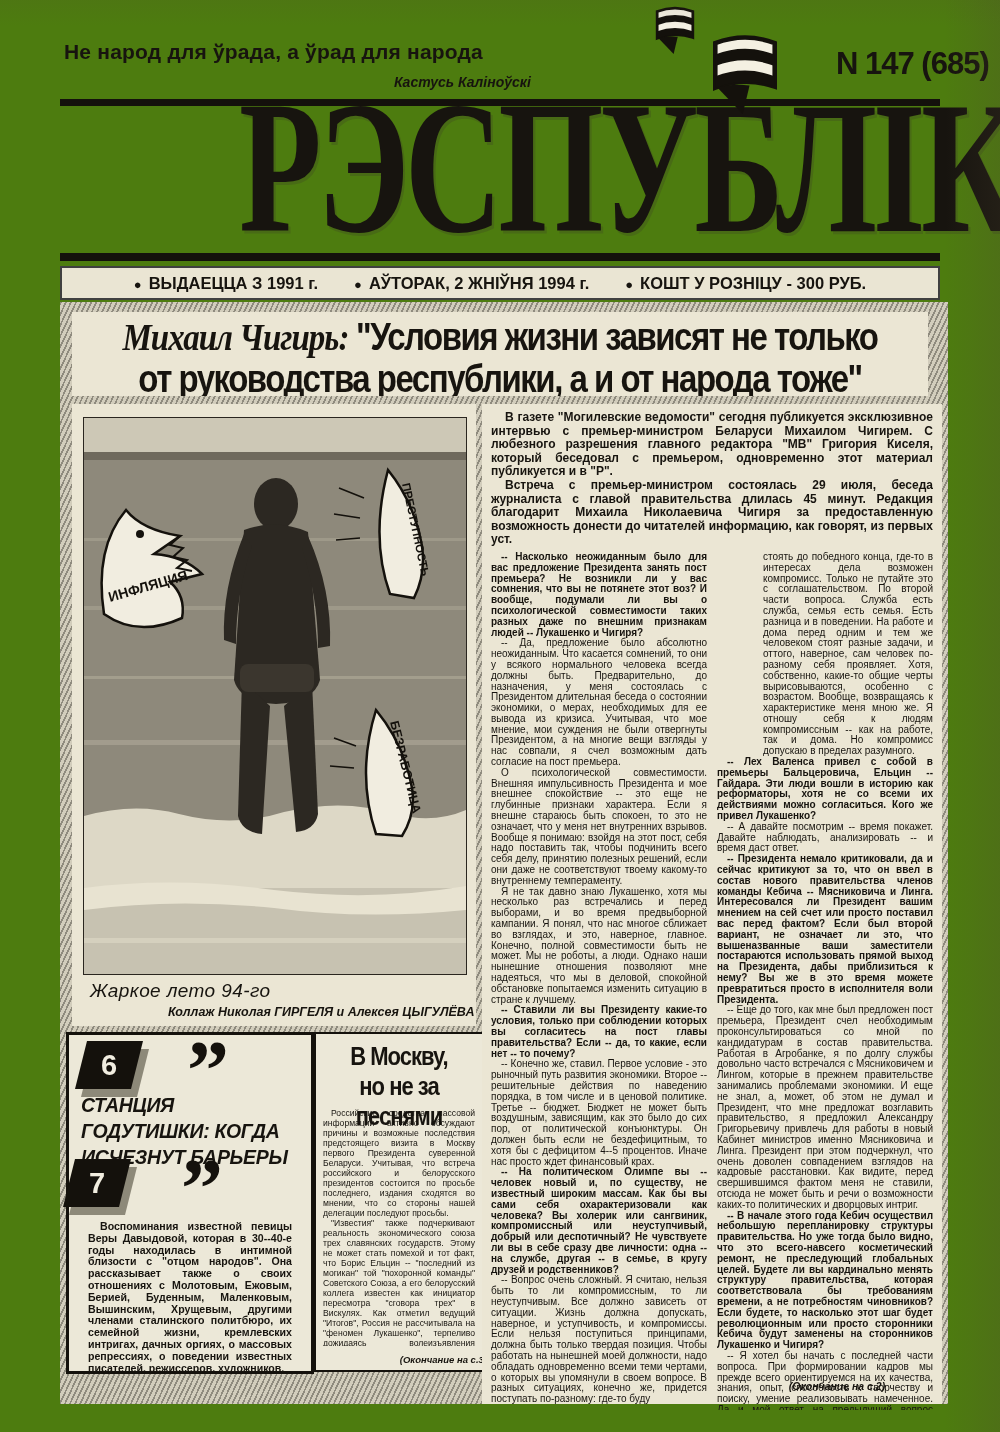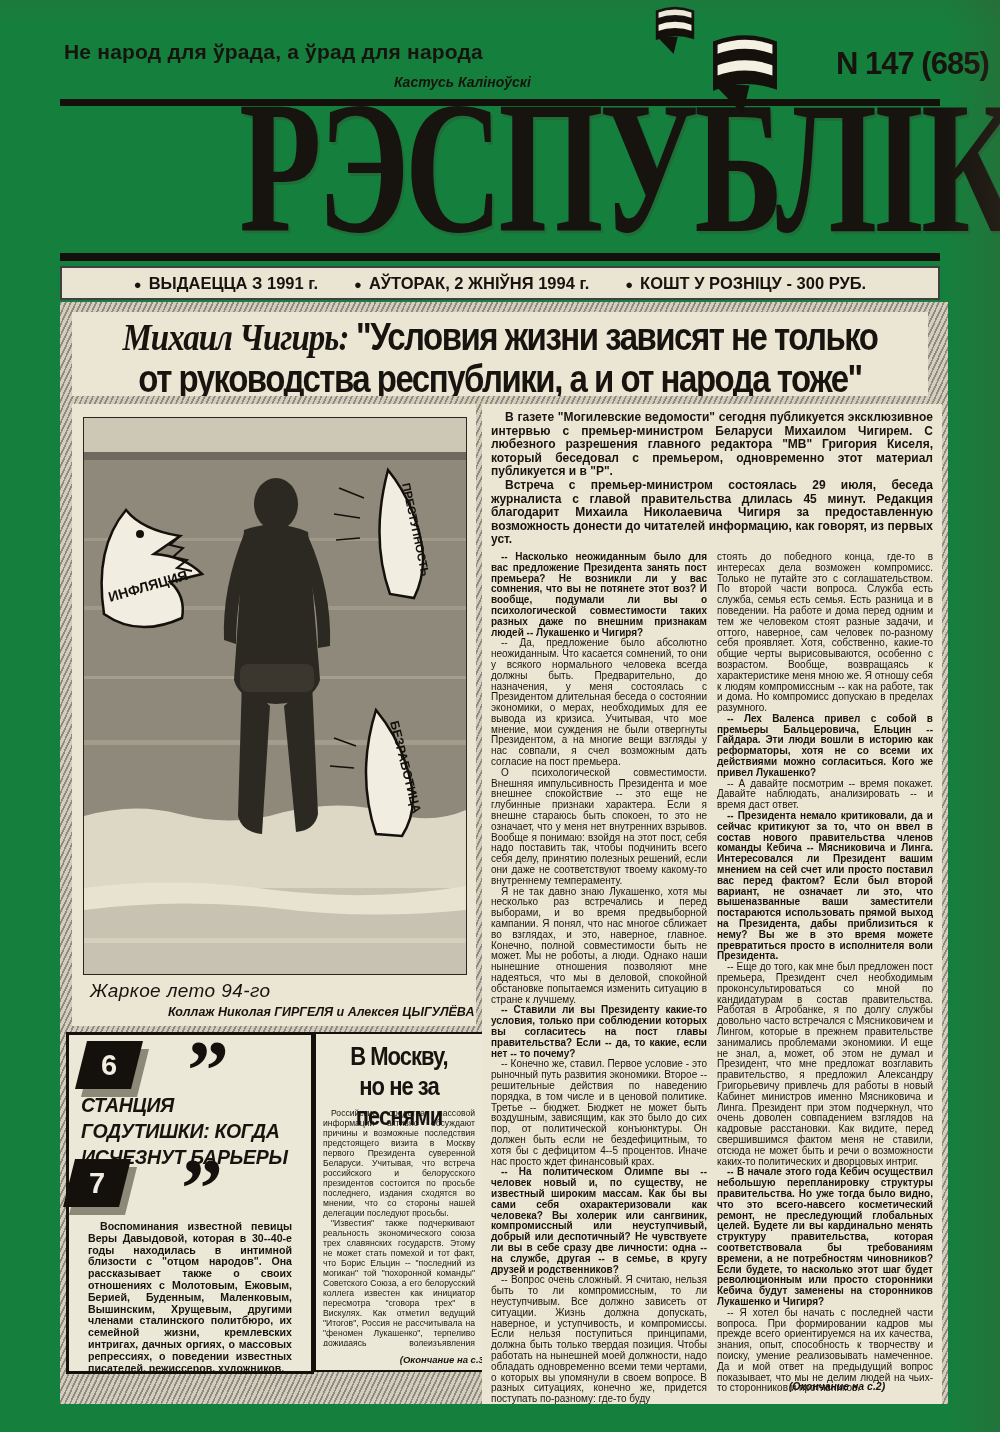--- a/index.html
+++ b/index.html
@@ -1,16 +1,16 @@
 <!DOCTYPE html>
 <html lang="ru"><head>
 <meta charset="utf-8">
 <style>
   html,body{margin:0;padding:0;background:#b9b4a4;}
-  #page{position:relative;width:1000px;height:1432px;background:#15803d;overflow:hidden;
+  #page{position:relative;width:1000px;height:1432px;background:#4d7c0f;overflow:hidden;
         font-family:"Liberation Sans",sans-serif;color:#17140f;}
   .edge-shade{position:absolute;right:0;top:0;width:55px;height:100%;
         background:linear-gradient(to right,rgba(0,0,0,0),rgba(80,70,50,.22));pointer-events:none;z-index:50;}
   .edge-top{position:absolute;left:0;top:0;width:100%;height:26px;
         background:linear-gradient(to bottom,rgba(80,70,50,.10),rgba(0,0,0,0));pointer-events:none;z-index:50;}
 
   
   .motto{position:absolute;left:64px;top:40px;font-size:21px;font-weight:bold;letter-spacing:.2px;}
   .motto-author{position:absolute;left:394px;top:74px;font-size:14px;font-weight:bold;font-style:italic;}
   .issue-no{position:absolute;left:788px;top:46px;font-size:31px;font-weight:bold;letter-spacing:-1px;margin-left:48px;}
@@ -78,21 +78,21 @@
         font-size:9.5px;font-weight:bold;font-style:italic;}
 
   
   .iv-panel{left:482px;top:404px;width:460px;height:1000px;padding:0;}
   .iv-intro{margin:7px 9px 5px 9px;font-size:12px;font-weight:bold;line-height:13.6px;text-align:justify;}
   .iv-intro p{margin:0;text-indent:14px;}
   .iv-cols{display:flex;gap:10px;margin:0 9px;height:858px;overflow:hidden;}
   .iv-col{flex:1;font-size:10px;line-height:10.8px;text-align:justify;}
   .iv-col p{margin:0;text-indent:10px;}
   .iv-col p.q{font-weight:bold;}
-  .iv-col p.cont{text-indent:0;}
+  .iv-col p.cont{text-indent:0;margin-left:46px;}
   .iv-end{position:absolute;left:255px;bottom:12px;width:200px;text-align:center;
         font-size:10.5px;font-weight:bold;font-style:italic;}
 
   svg text{font-family:"Liberation Sans",sans-serif;font-weight:bold;fill:#14110c;}
 </style>
 </head>
 <body>
 
 <div id="page">
 

